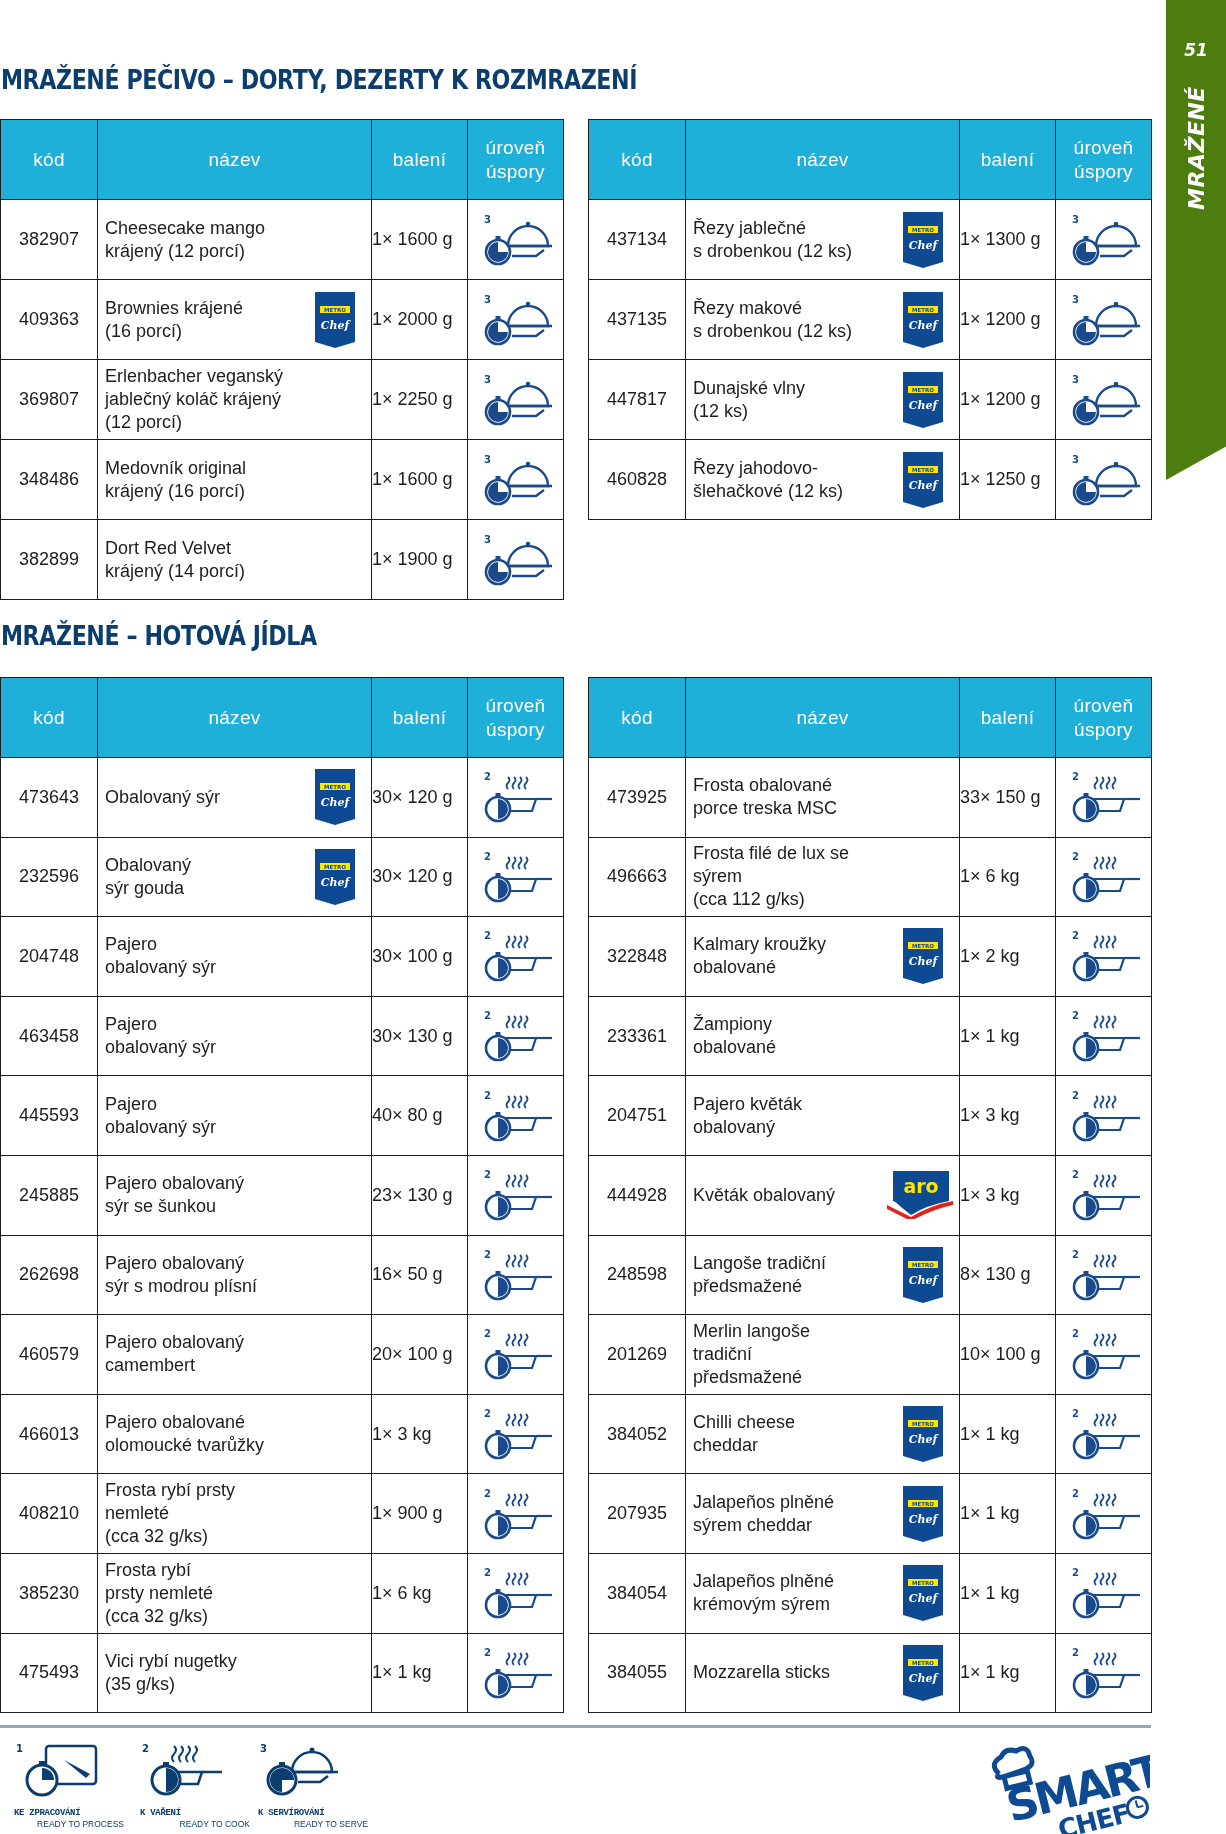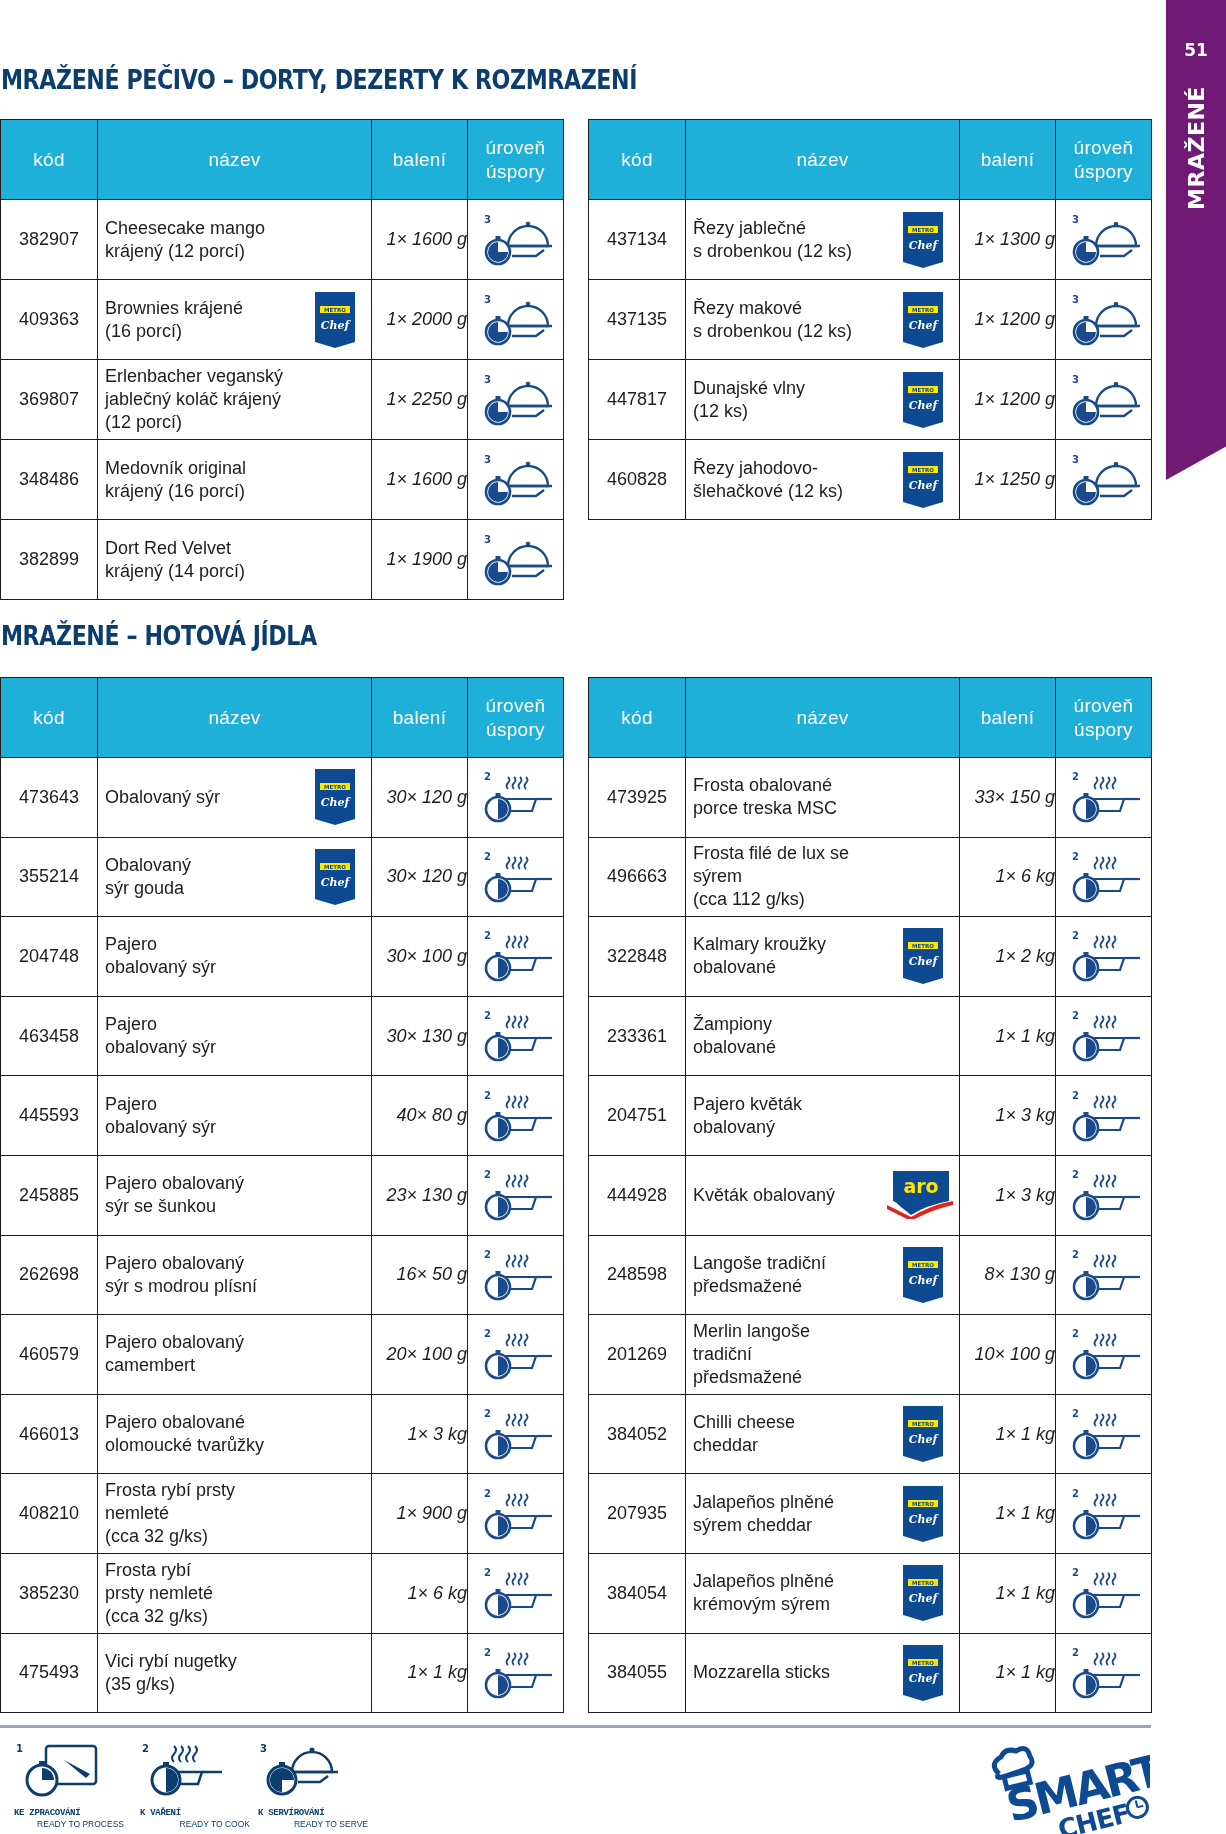--- a/index.html
+++ b/index.html
@@ -24,37 +24,38 @@
     background: #1fb0da; color: #ffffff; font-weight: normal;
     font-size: 19px; line-height: 24px; text-align: center;
     letter-spacing: 0.3px;
   }
   table.products td {
     font-size: 18px; line-height: 23px; vertical-align: middle;
   }
   td.code { text-align: center; font-size: 19px; }
   td.name { padding-left: 7px; position: relative; margin-top: 40px; }
   td.name .txt { display: block; padding-right: 60px; white-space: pre-line; }
-  td.pack { text-align: right; font-size: 19px; white-space: nowrap; font-style: italic; }
+  td.pack { text-align: left; font-size: 19px; white-space: nowrap; }
   td.level { text-align: center; padding: 0; }
   td.level svg { display: block; margin: 0 auto; }
 
   .badge-metro {
     position: absolute; right: 16px; top: 50%; transform: translateY(-50%);
     width: 40px; height: 56px;
   }
   .badge-aro {
     position: absolute; right: 6px; top: 50%; transform: translateY(-50%);
     width: 66px; height: 48px;
   }
 
   .side-tab {
     position: absolute; left: 1166px; top: 0; width: 60px; height: 480px;
-    background: #701a75;
+    background: #4d7c0f;
     clip-path: polygon(0 0, 100% 0, 100% 93%, 0 100%);
+    font-style: italic;
   }
   .side-tab .page-num {
     position: absolute; top: 40px; left: 0; width: 100%; text-align: center;
     color: #ffffff; font-weight: bold; font-size: 17px;
     font-family: "DejaVu Sans", sans-serif;
   }
   .side-tab .side-label {
     position: absolute; left: 50%; top: 148px;
     transform: translate(-50%, -50%) rotate(-90deg);
     color: #ffffff; font-weight: bold; font-size: 22px; letter-spacing: 0.5px;
@@ -371,21 +372,21 @@
   <path d="M30 8 q3 3 0 6 q-3 3 0 6 M36 8 q3 3 0 6 q-3 3 0 6 M42 8 q3 3 0 6 q-3 3 0 6 M48 8 q3 3 0 6 q-3 3 0 6" fill="none" stroke="#1a4a8a" stroke-width="1.8"></path>
   <path d="M26 30 L58 30 L54 42 L30 42 Z" fill="none" stroke="#1a4a8a" stroke-width="2.2"></path>
   <line x1="58" y1="30" x2="74" y2="30" stroke="#1a4a8a" stroke-width="2.2"></line>
   <circle cx="20" cy="40" r="12" fill="#fff" stroke="#1a4a8a" stroke-width="2.6"></circle>
   <rect x="17.5" y="24" width="5" height="4" fill="#1a4a8a"></rect>
   <path d="M20 30 A10 10 0 0 1 20 50 Z" fill="#1a4a8a"></path>
 </svg>
         </td>
     </tr>
       <tr style="height:79.6px">
-      <td class="code">355214</td>
+      <td class="code">232596</td>
       <td class="name">
           <span class="txt">Obalovaný
 sýr gouda</span>
           <svg class="badge-metro" viewBox="0 0 40 56">
   <path d="M0 0 H40 V50 L20 56 L0 50 Z" fill="#0d4a91"></path>
   <rect x="5" y="14" width="30" height="7" fill="#ffe500"></rect>
   <text x="20" y="20" font-size="5.5" font-weight="bold" fill="#0d4a91" text-anchor="middle" font-family="DejaVu Sans, sans-serif">METRO</text>
   <text x="20" y="37" font-size="11" font-style="italic" font-weight="bold" fill="#ffffff" text-anchor="middle" font-family="DejaVu Serif, serif">Chef</text>
 </svg>
         </td>

